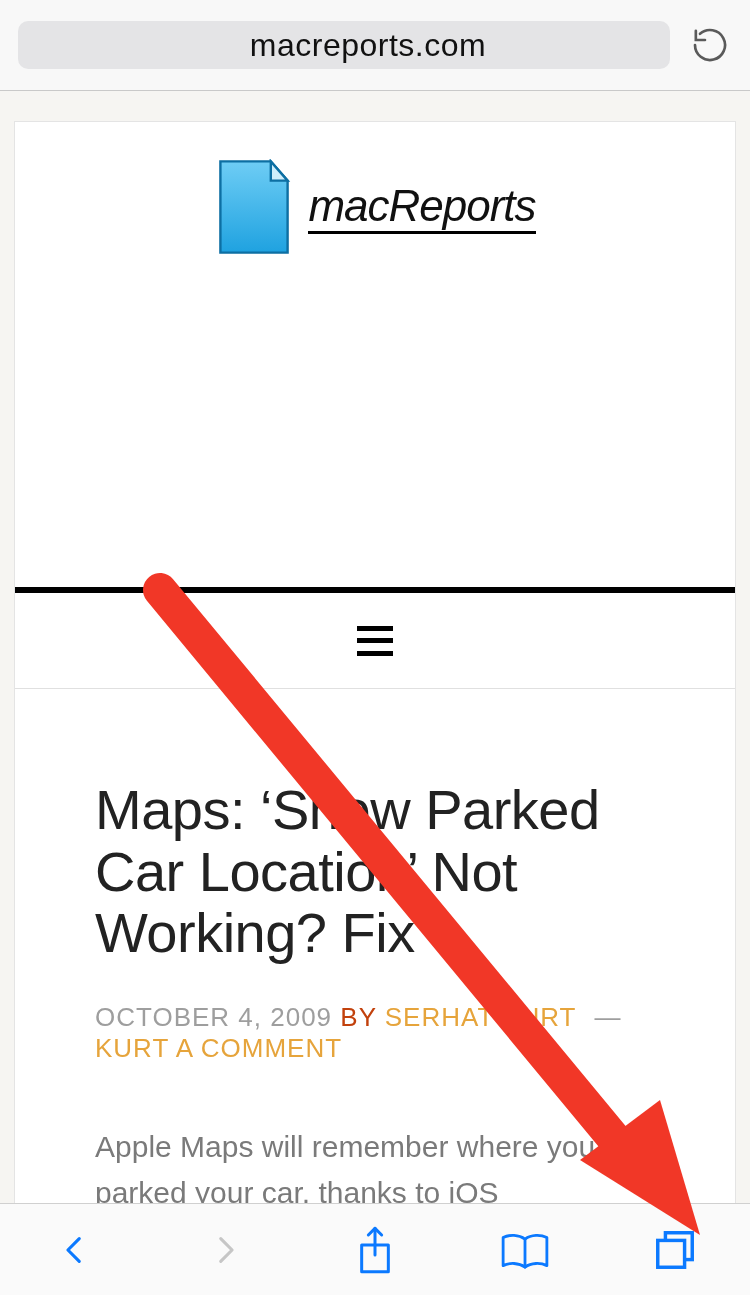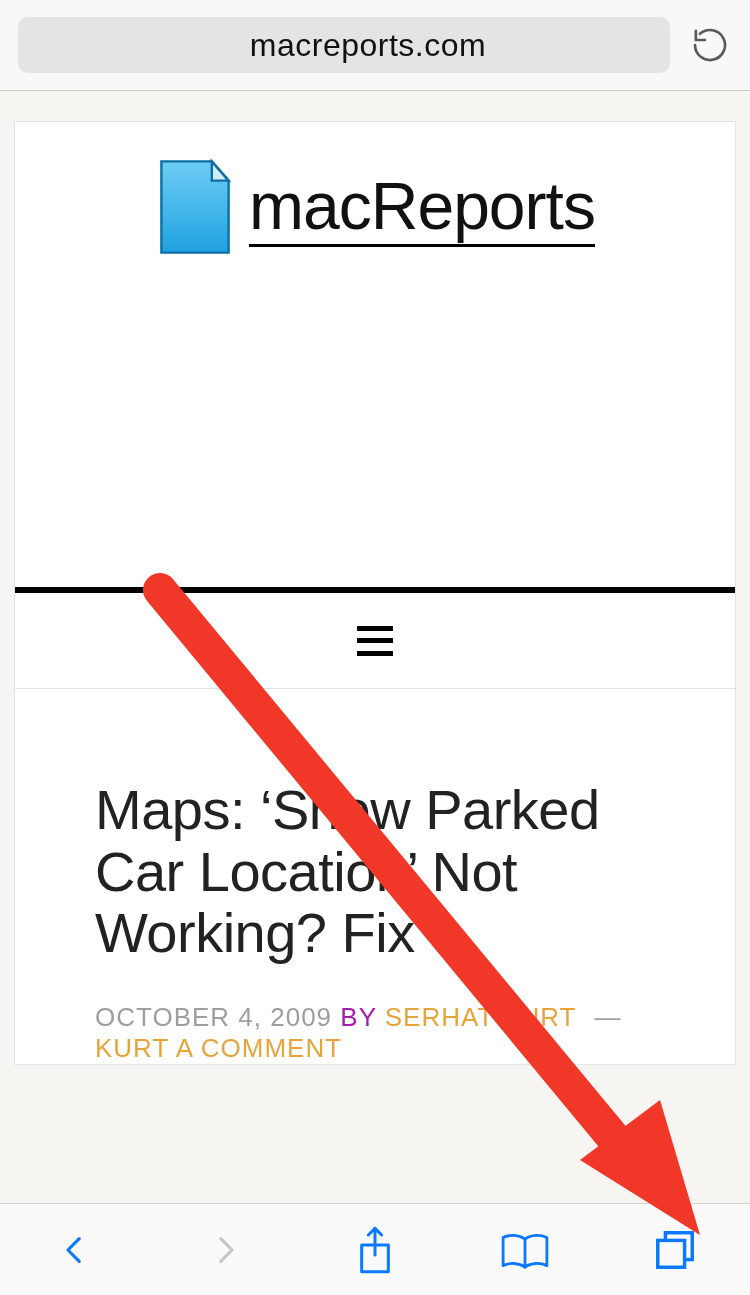--- a/index.html
+++ b/index.html
@@ -1,36 +1,36 @@
 <!DOCTYPE html>
 <html><head>
 <meta charset="utf-8">
 <style>
   * { box-sizing: border-box; margin: 0; padding: 0; }
   html, body { width: 750px; height: 1295px; font-family: -apple-system, Helvetica, Arial, sans-serif; background: #f6f5f2; overflow: hidden; }
   
   .top-bar { height: 90px; background: #f8f8f8; display: flex; align-items: center; padding: 0 18px; gap: 18px; }
-  .url-pill { flex: 1; height: 56px; background: #e4e4e6; border-radius: 10px; display: flex; align-items: center; justify-content: center; font-size: 32px; color: #111; letter-spacing: 0.5px; padding-left: 48px; }
+  .url-pill { flex: 1; height: 48px; background: #e4e4e6; border-radius: 10px; display: flex; align-items: center; justify-content: center; font-size: 32px; color: #111; letter-spacing: 0.5px; padding-left: 48px; }
   .reload { width: 44px; height: 44px; display:flex; align-items:center; justify-content:center; color:#5a5a5a; }
   .top-divider { height: 1px; background: #c9c9c9; }
   
   .page { padding: 30px 14px 0 14px; }
   .card { background: #ffffff; border: 1px solid #e4e4e4; }
   .logo-area { height: 170px; display:flex; align-items:center; justify-content:center; gap: 14px; }
   .logo-svg { width: 80px; height: 96px; }
-  .logo-text { font-size: 66px; color:#111; font-weight: 400; border-bottom: 3px solid #000; letter-spacing: -1px; }
+  .logo-text { font-size: 44px; color:#111; font-weight: 400; border-bottom: 3px solid #000; letter-spacing: -1px; font-style: italic; }
   .spacer { height: 295px; }
   .thick-rule { height: 6px; background:#000; margin: 0; }
   .menu-bar { height: 96px; display:flex; align-items:center; justify-content:center; border-bottom:1px solid #e0e0e0; }
   .hamburger { width: 36px; height: 30px; display:flex; flex-direction:column; justify-content:space-between; }
   .hamburger span { display:block; height:5px; background:#000; }
   .article { padding: 90px 80px 0 80px; }
   .title { font-size: 56px; font-weight: 300; color:#222; line-height: 1.1; letter-spacing: -0.5px; }
   .meta { margin-top: 38px; font-size: 26px; color:#9e9e9e; letter-spacing: 1px; }
-  .meta .by { color:#a21caf; }
+  .meta .by { color:#c2410c; }
   .meta a { color:#e6a43b; text-decoration:none; }
   .meta .dash { color:#9e9e9e; margin: 0 10px; }
   .body-text { margin-top: 60px; font-size: 30px; color:#7a7a7a; line-height: 1.55; }
   
   .bottom-bar { position:absolute; left:0; right:0; bottom:0; height:92px; background:#fafafa; border-top:1px solid #d0d0d0; display:flex; align-items:center; justify-content:space-around; }
   .tb-btn { width:60px; height:60px; display:flex; align-items:center; justify-content:center; color:#0b79ff; }
   .tb-btn.disabled { color:#c6c6c6; }
   
   .arrow { position:absolute; left:0; top:0; width:750px; height:1295px; pointer-events:none; }
 </style>
@@ -70,20 +70,21 @@
     <div class="menu-bar">
       <div class="hamburger">
         <span></span>
         <span></span>
         <span></span>
       </div>
     </div>
     <div class="article">
       <h1 class="title">Maps: ‘Show Parked Car Location’ Not Working? Fix</h1>
       <div class="meta"><span>OCTOBER 4, 2009</span> <span class="by">BY</span> <a>SERHAT KURT</a><span class="dash"> — </span><a>KURT A COMMENT</a></div>
+      <p class="body-text">Apple Maps will remember where you parked your car, thanks to iOS</p>
     </div>
   </div>
 </div>
 
 <div class="bottom-bar">
   <div class="tb-btn">
     <svg width="34" height="46" viewBox="0 0 24 24" fill="none" stroke="currentColor" stroke-width="2.2" stroke-linecap="round" stroke-linejoin="round">
         <polyline points="15 4 7 12 15 20"></polyline>
       </svg>
   </div>

